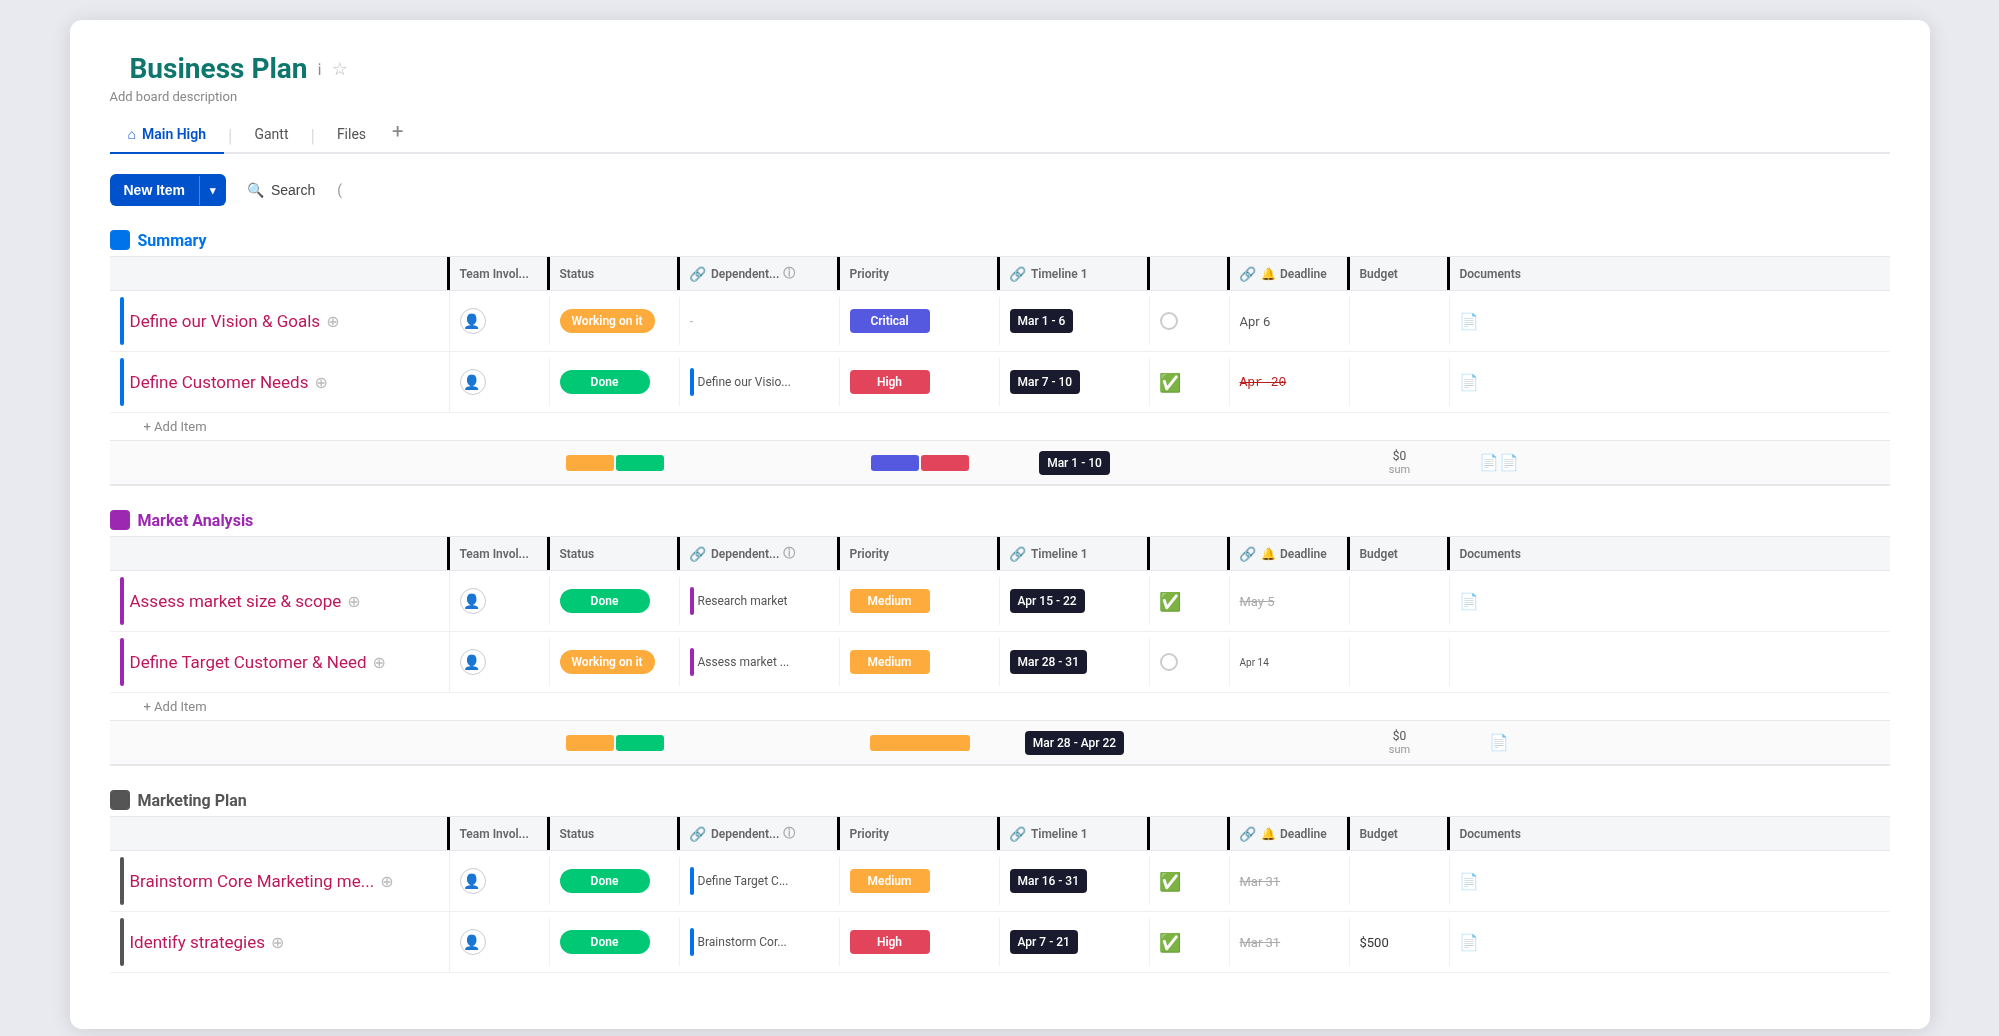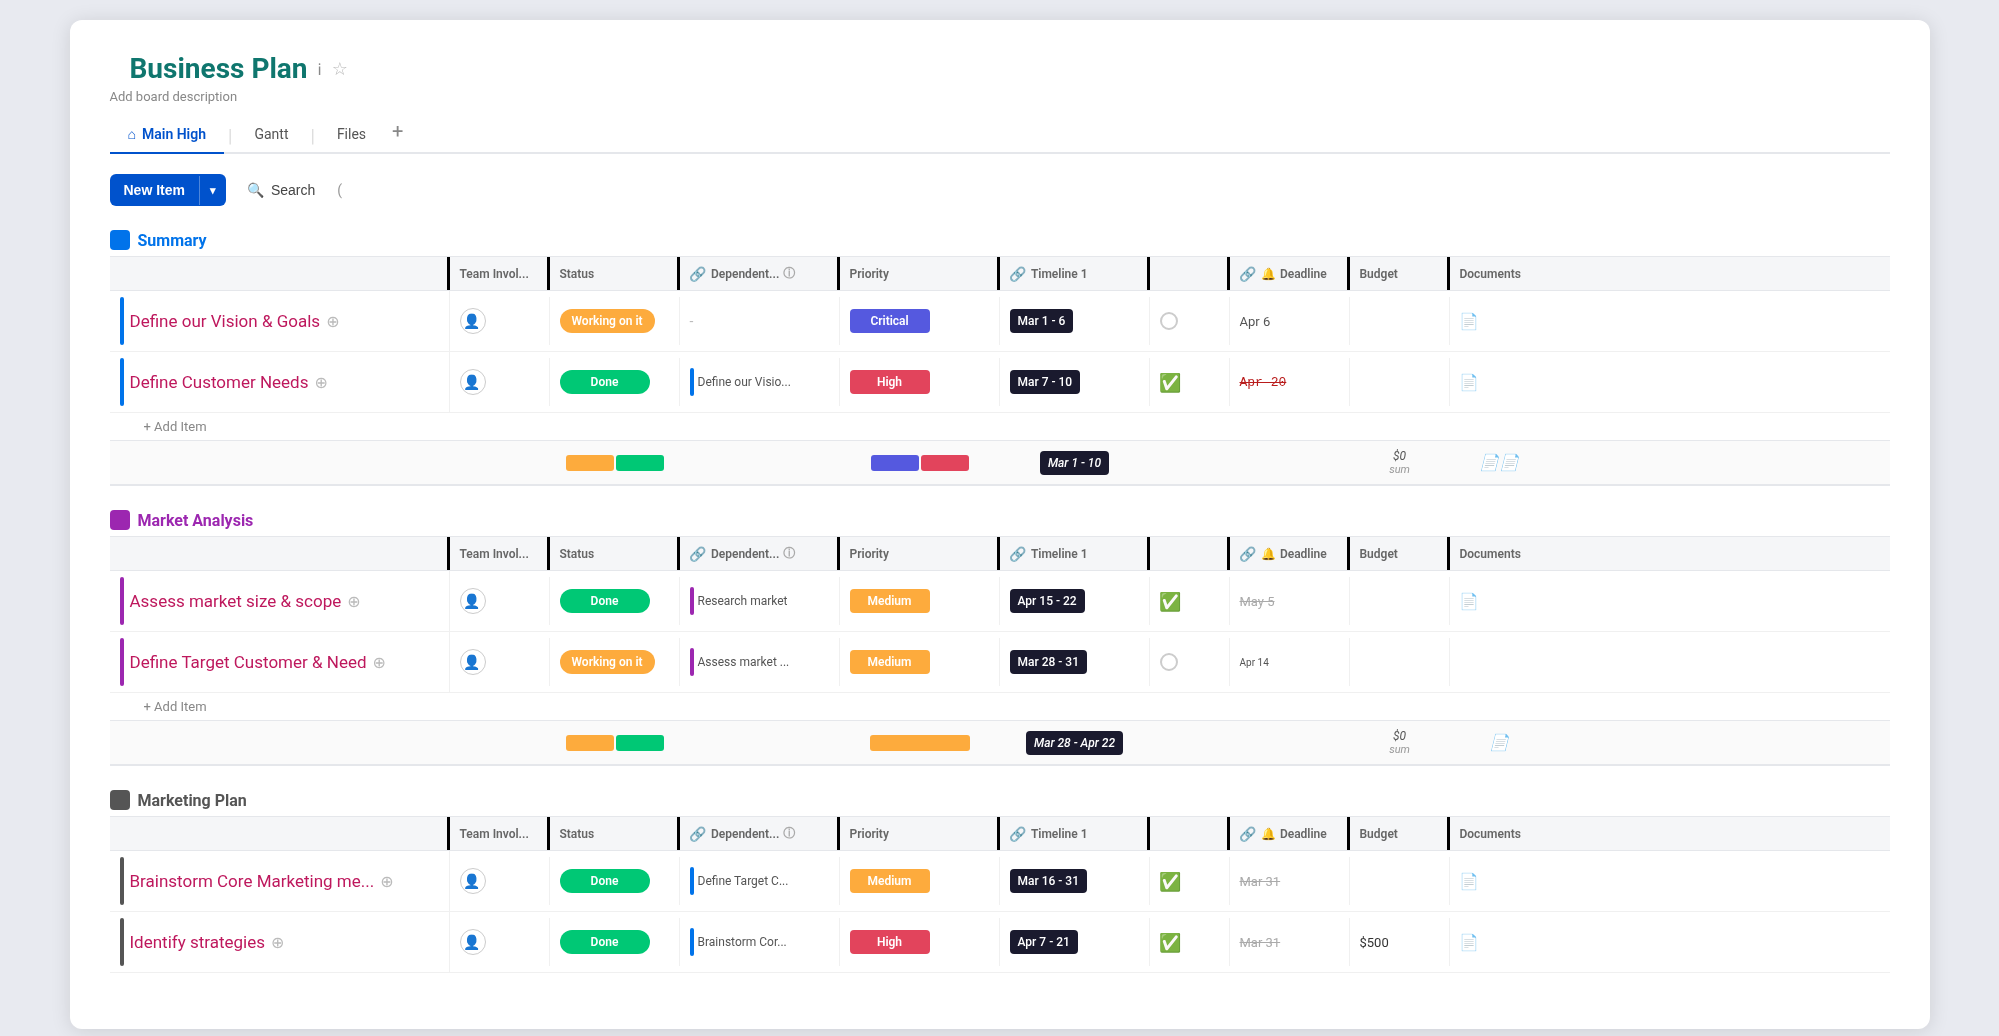--- a/index.html
+++ b/index.html
@@ -278,21 +278,20 @@
       border-top: 1px solid #e5e7eb;
       border-bottom: 2px solid #e5e7eb;
       min-height: 46px;
       align-items: center;
     }
     .summary-cell {
       padding: 6px 10px;
       display: flex;
       align-items: flex-start;
       justify-content: center;
-      font-style: italic;
     }
     .mini-bars {
       display: flex;
       gap: 2px;
       align-items: center;
     }
     .mini-bar {
       height: 16px;
       border-radius: 3px;
     }

